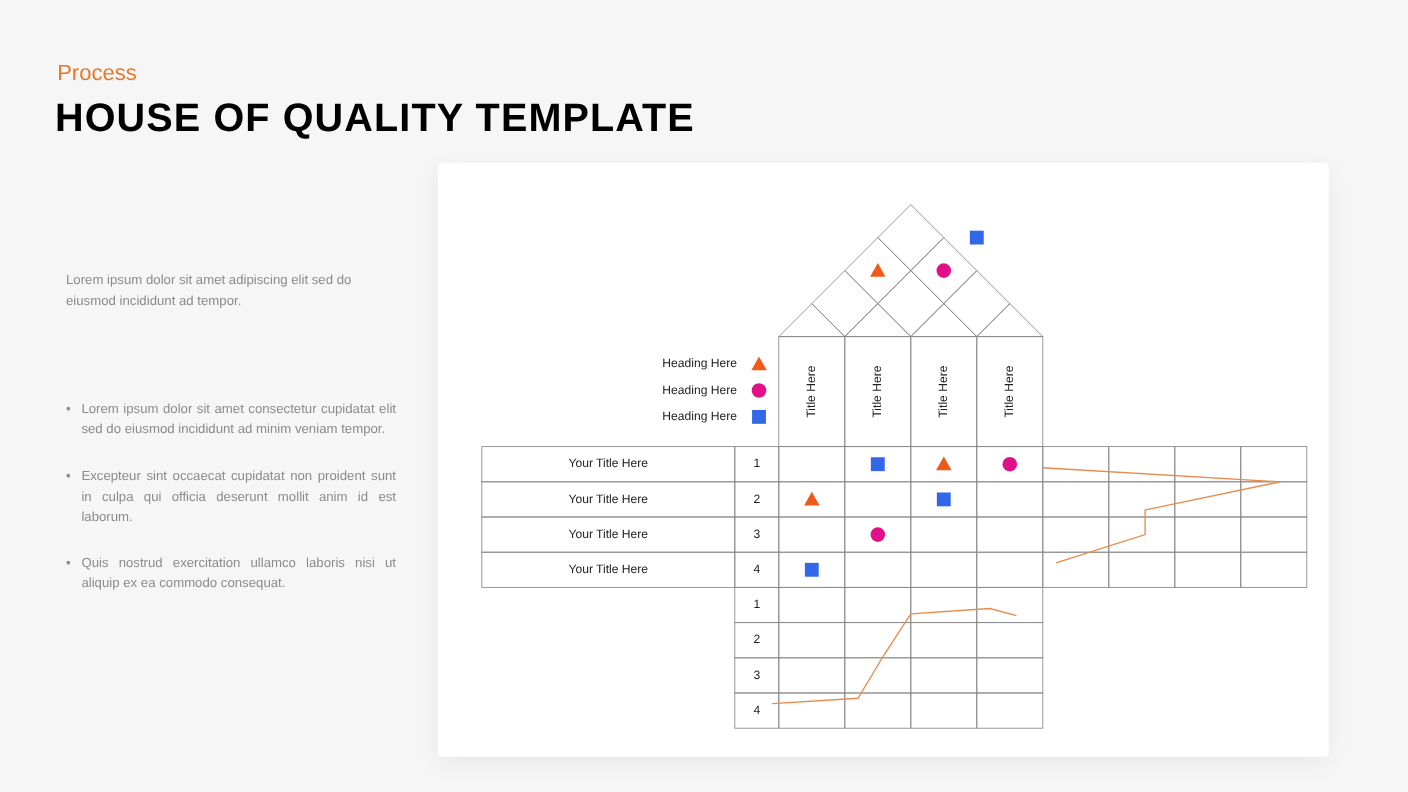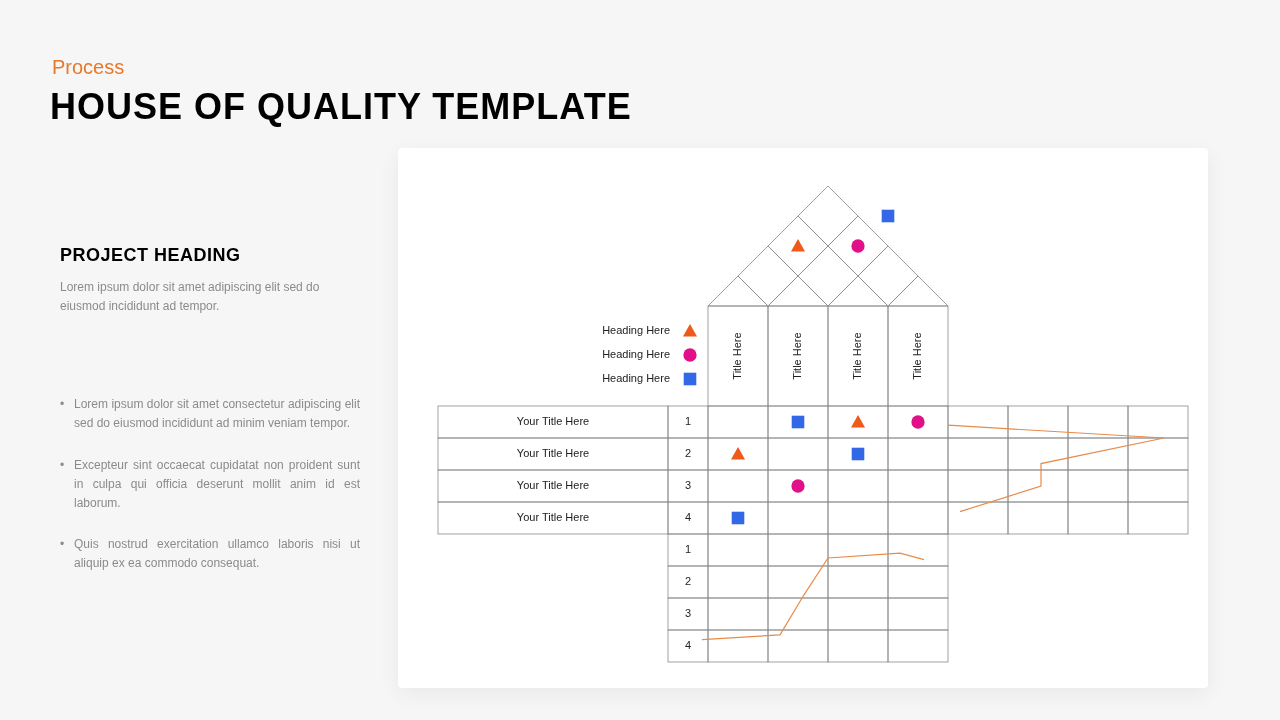--- a/index.html
+++ b/index.html
@@ -20,24 +20,23 @@
   .vert-text { font-size: 11px; fill: #222; }
 </style>
 </head>
 <body>
 
 <div class="page">
   <div class="kicker">Process</div>
   <div class="title">HOUSE OF QUALITY TEMPLATE</div>
 
   <div class="sidebar">
-    <h3>PROJECT HEADING</h3>
     <p class="lead">Lorem ipsum dolor sit amet adipiscing  elit sed do eiusmod incididunt ad tempor.</p>
     <ul>
-      <li>Lorem ipsum dolor sit amet consectetur adipiscing elit sed do eiusmod incididunt ad minim veniam tempor.</li>
+      <li>Lorem ipsum dolor sit amet consectetur cupidatat elit sed do eiusmod incididunt ad minim veniam tempor.</li>
       <li>Excepteur sint occaecat cupidatat non proident sunt in culpa qui officia deserunt mollit anim id est laborum.</li>
       <li>Quis nostrud exercitation ullamco laboris nisi ut aliquip ex ea commodo consequat.</li>
     </ul>
   </div>
 
   <div class="canvas">
     <svg id="hoq-svg" width="810" height="540" viewBox="0 0 810 540">
         <rect x="40" y="258" width="230" height="32" fill="none" stroke="#8a8a8a" stroke-width="0.8"></rect>
         <rect x="270" y="258" width="40" height="32" fill="none" stroke="#8a8a8a" stroke-width="0.8"></rect>
         <text x="155" y="274" class="tbl-text" text-anchor="middle" dominant-baseline="middle">Your Title Here</text>

